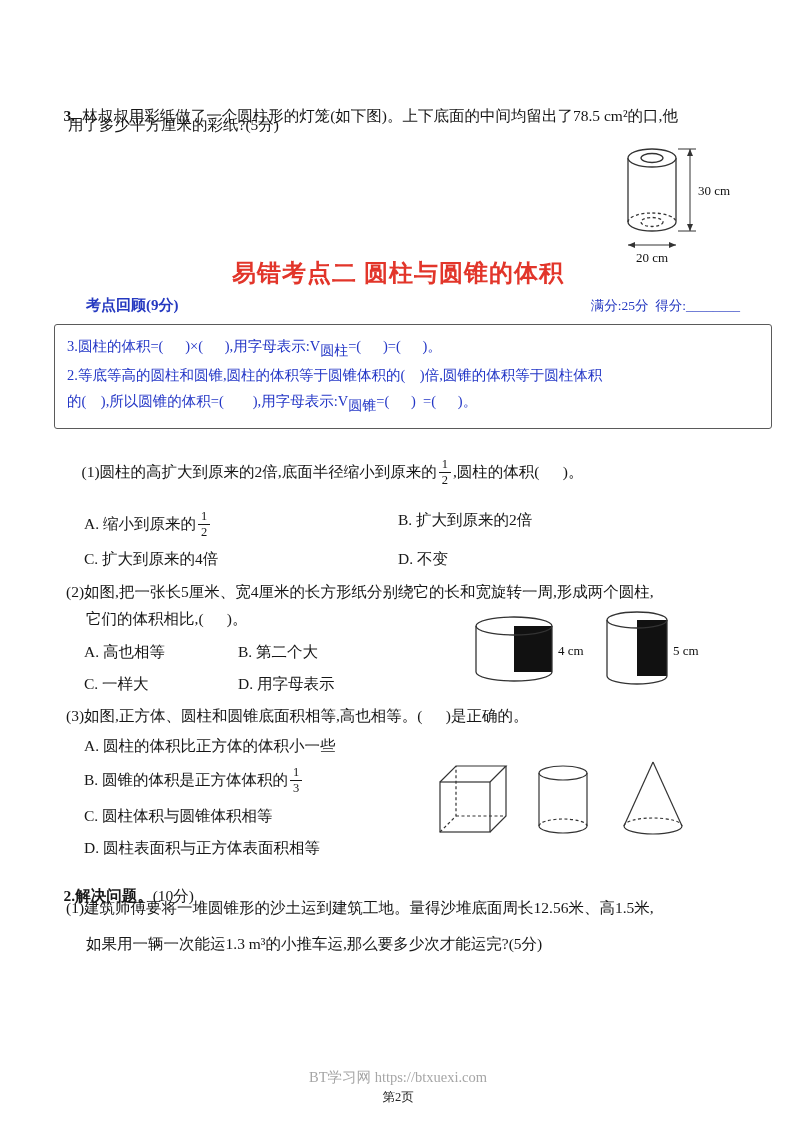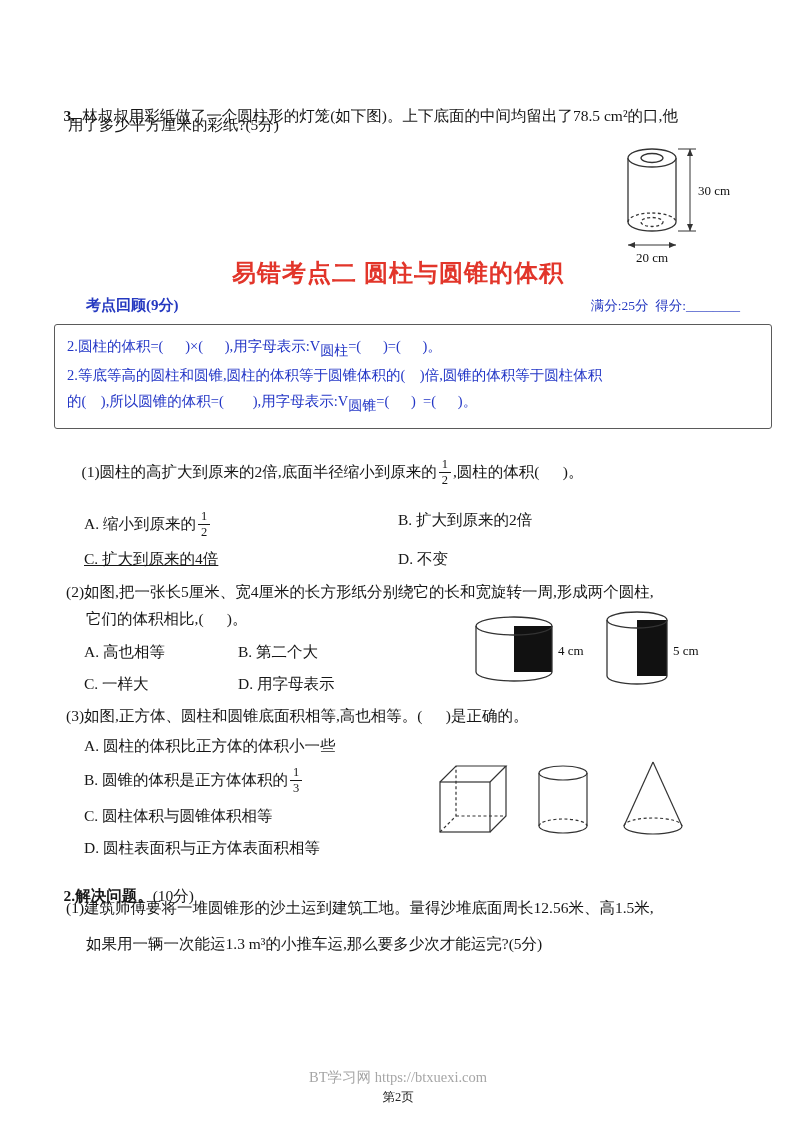--- a/index.html
+++ b/index.html
@@ -65,39 +65,39 @@
 
   <div class="abs sec-title" style="top:257px;">易错考点二 圆柱与圆锥的体积</div>
 
   <div class="abs review-row" style="top:296px;">
     <span class="review-heading t">考点回顾(9分)</span>
     <span class="score-right t">满分:25分  得分:________</span>
   </div>
 
   <div class="abs review-box" style="top:324px;">
     <div>
-      <span class="t">2.圆柱的体积=(      )×(      ),用字母表示:V</span><sub>圆柱</sub><span class="t">=(      )=(      )。</span>
+      <span class="t">3.圆柱的体积=(      )×(      ),用字母表示:V</span><sub>圆柱</sub><span class="t">=(      )=(      )。</span>
     </div>
     <div>
       <div class="t">2.等底等高的圆柱和圆锥,圆柱的体积等于圆锥体积的(    )倍,圆锥的体积等于圆柱体积</div>
       <div>
         <span class="t">的(    ),所以圆锥的体积=(        ),用字母表示:V</span><sub>圆锥</sub><span class="t">=(      )  =(      )。</span>
       </div>
     </div>
   </div>
 
 
   <div class="abs t" style="top:440px;left:66px;font-family:Liberation Serif, serif;">
     <span class="t">(1)圆柱的高扩大到原来的2倍,底面半径缩小到原来的</span><span class="frac"><span class="fnum">1</span><span class="fden">2</span></span><span class="t">,圆柱的体积(      )。</span>
   </div>
   <div class="abs" style="top:510px;left:84px;">
     <span class="t">A. 缩小到原来的</span><span class="frac"><span class="fnum">1</span><span class="fden">2</span></span>
   </div>
   <div class="abs t" style="top:510px;left:398px;">B. 扩大到原来的2倍</div>
-  <div class="abs t" style="top:549px;left:84px;text-decoration:underline;">C. 扩大到原来的4倍</div>
+  <div class="abs t" style="top:549px;left:84px;">C. 扩大到原来的4倍</div>
   <div class="abs t" style="top:549px;left:398px;">D. 不变</div>
 
   <div class="abs t" style="top:582px;left:66px;">(2)如图,把一张长5厘米、宽4厘米的长方形纸分别绕它的长和宽旋转一周,形成两个圆柱,</div>
   <div class="abs t" style="top:609px;left:86px;">它们的体积相比,(      )。</div>
   <div class="abs t" style="top:642px;left:84px;">A. 高也相等</div>
   <div class="abs t" style="top:642px;left:238px;">B. 第二个大</div>
   <div class="abs t" style="top:674px;left:84px;">C. 一样大</div>
   <div class="abs t" style="top:674px;left:238px;">D. 用字母表示</div>
 
   <svg class="abs" style="top:610px;left:452px;" width="260" height="95" viewBox="0 0 260 95">

